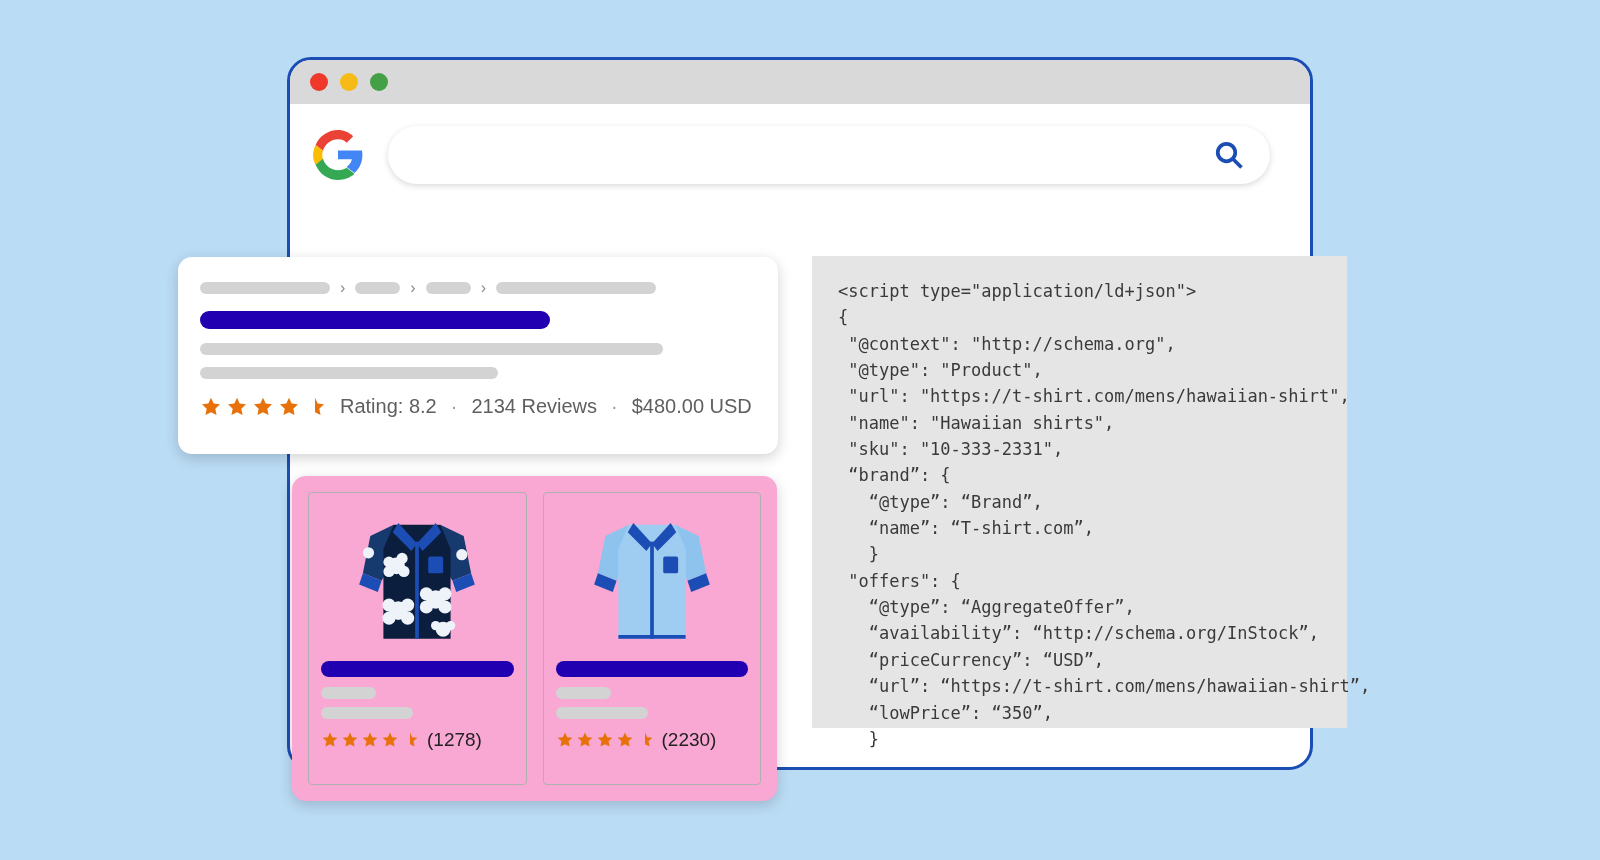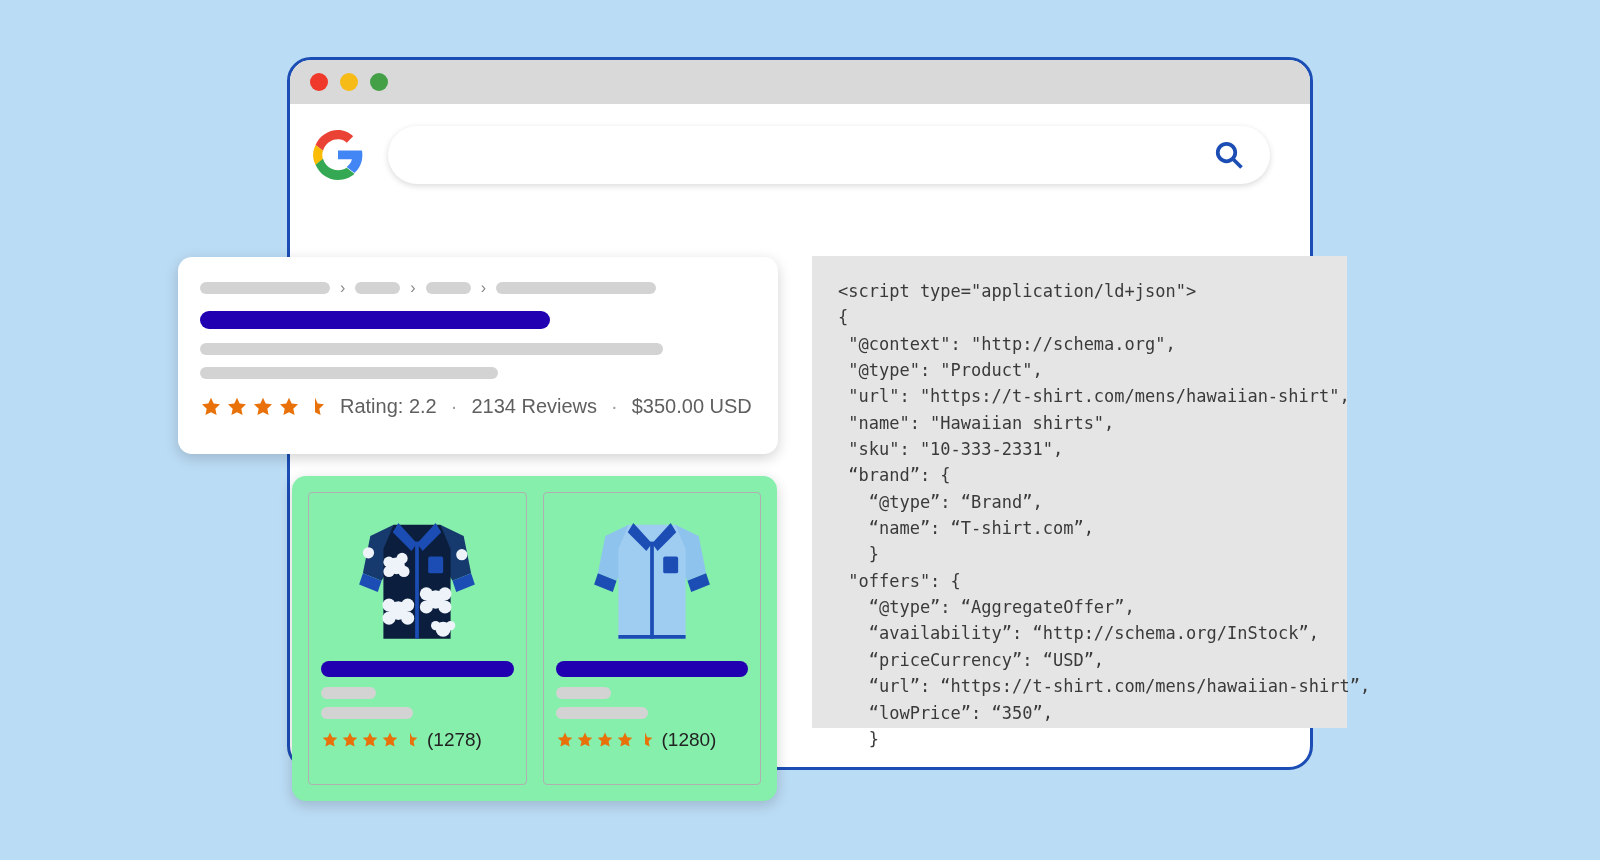--- a/index.html
+++ b/index.html
@@ -29,21 +29,21 @@
     .line2 { background:#2000b1; border-radius:9px; height:18px; width:350px; margin-top:14px; }
     .line3 { width:463px; margin-top:14px; }
     .line4 { width:298px; margin-top:12px; }
     .meta { display:flex; align-items:center; gap:14px; margin-top:16px; color:#5f5f5f; font-size:20px; }
     .stars { display:flex; gap:4px; }
     .star { width:22px; height:22px; fill:#e8710a; }
     .dot { color:#9a9a9a; }
 
     .products-card {
       position:absolute; left:292px; top:476px; width:485px; height:325px;
-      background:#86efac; border-radius:14px; box-shadow:0 4px 14px rgba(0,0,0,0.18);
+      background:#f9a8d4; border-radius:14px; box-shadow:0 4px 14px rgba(0,0,0,0.18);
       padding:16px; display:flex; gap:16px;
     }
     .product { flex:1; border:1px solid #b0b0b0; border-radius:4px; padding:10px 12px 10px 12px; display:flex; flex-direction:column; }
     .shirt-wrap { height:150px; display:flex; align-items:center; justify-content:center; }
     .shirt { width:150px; height:140px; }
     .p-line1 { background:#2000b1; border-radius:8px; height:16px; width:100%; margin-top:8px; }
     .p-line2 { background:#d3d3d3; border-radius:6px; height:12px; width:55px; margin-top:10px; }
     .p-line3 { background:#d3d3d3; border-radius:6px; height:12px; width:92px; margin-top:8px; }
     .p-meta { display:flex; align-items:center; gap:8px; margin-top:10px; }
     .p-stars { display:flex; gap:2px; }
@@ -187,25 +187,25 @@
       <svg class="star">
           <use href="#star-full"></use>
         </svg>
       <svg class="star">
           <use href="#star-full"></use>
         </svg>
       <svg class="star">
           <use href="#star-half"></use>
         </svg>
     </div>
-    <span>Rating: 2.2</span>
+    <span>Rating: 8.2</span>
     <span class="dot">·</span>
     <span>2134 Reviews</span>
     <span class="dot">·</span>
-    <span>$350.00 USD</span>
+    <span>$480.00 USD</span>
   </div>
 </div>
 
 <div class="products-card">
   <div class="product">
     <div class="shirt-wrap">
         <svg class="shirt">
           <use href="#shirt-dark"></use>
         </svg>
       </div>
@@ -253,16 +253,16 @@
         <svg class="p-star">
             <use href="#star-full"></use>
           </svg>
         <svg class="p-star">
             <use href="#star-full"></use>
           </svg>
         <svg class="p-star">
             <use href="#star-half"></use>
           </svg>
       </div>
-      <span class="p-count">(1280)</span>
+      <span class="p-count">(2230)</span>
     </div>
   </div>
 </div>
 
 </body></html>

